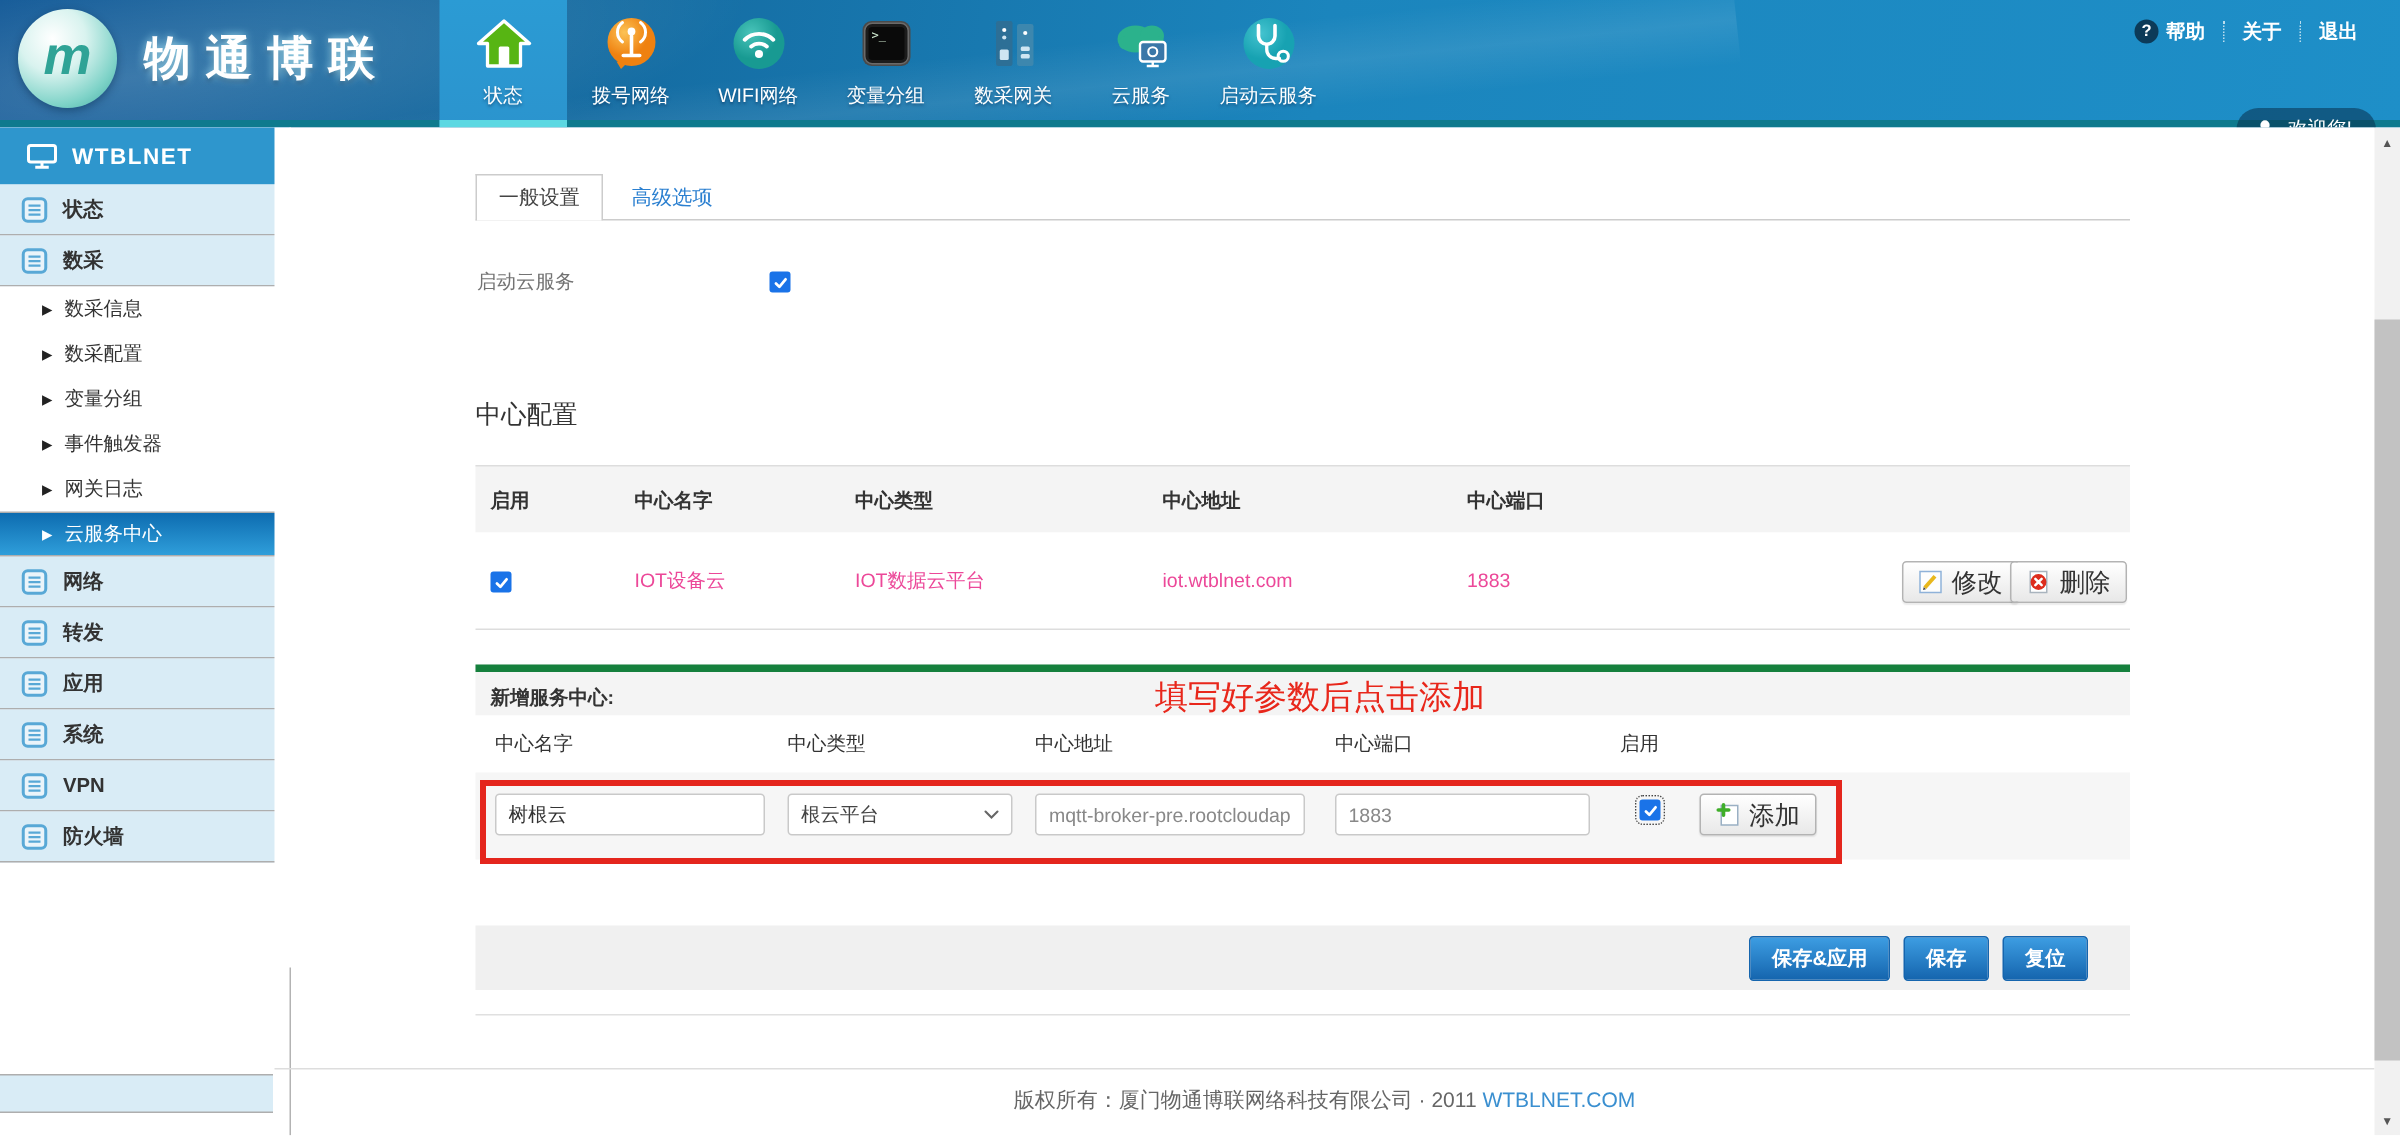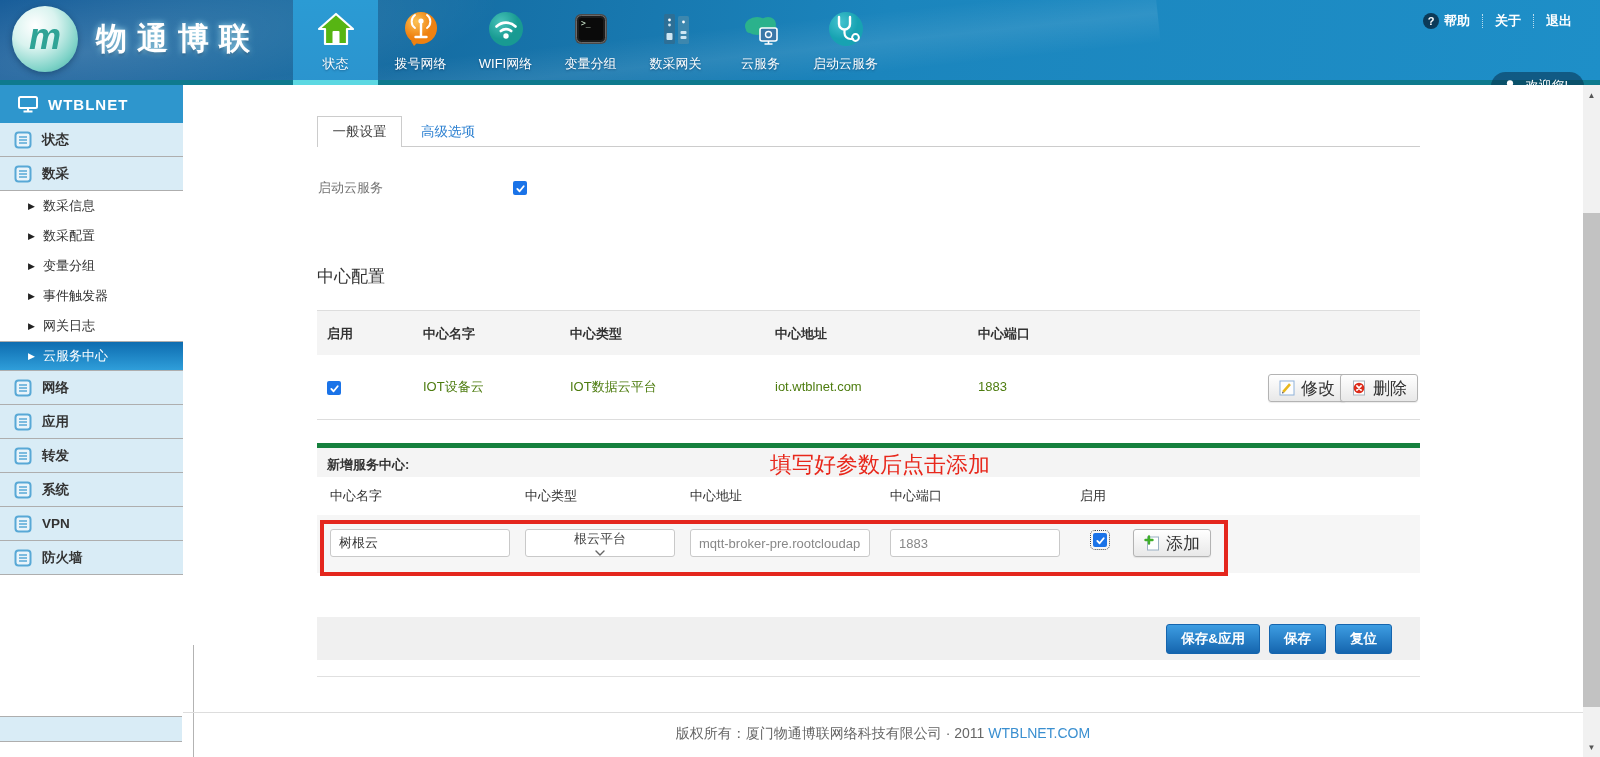--- a/index.html
+++ b/index.html
@@ -72,38 +72,38 @@
   .cbx svg{display:block;}
   .cbx.focus{outline:1px dotted #444;outline-offset:2px;}
 
   .section-title{position:absolute;left:134px;top:180px;font-size:17px;color:#333;}
 
   .t-headrow{position:absolute;left:134px;top:225px;width:1103px;height:45px;background:#f4f4f4;
     border-top:1px solid #ddd;box-sizing:border-box;}
   .t-headrow span{position:absolute;top:0;line-height:45px;font-size:13px;font-weight:bold;color:#333;}
   .t-datarow{position:absolute;left:134px;top:270px;width:1103px;height:65px;background:#fff;
     border-bottom:1px solid #ddd;box-sizing:border-box;}
-  .t-datarow .cell{position:absolute;top:24px;line-height:16px;font-size:13px;color:#4d7c0f;}
+  .t-datarow .cell{position:absolute;top:24px;line-height:16px;font-size:13px;color:#ec4899;}
 
   .gbtn{display:inline-flex;align-items:center;gap:6px;height:28px;padding:0 10px;box-sizing:border-box;
     background:linear-gradient(180deg,#ffffff,#e8e8e8);border:1px solid #b3b3b3;border-radius:3px;
     font-size:17px;color:#333;cursor:pointer;box-shadow:0 1px 1px rgba(0,0,0,.08);}
 
   .add-row1{position:absolute;left:134px;top:358px;width:1103px;height:34px;background:#f4f4f4;
     border-top:5px solid #15803d;box-sizing:border-box;text-decoration:underline;}
   .add-row1 .add-title{position:absolute;left:10px;top:0;line-height:34px;font-size:13px;font-weight:bold;color:#333;}
   .annotation-text{position:absolute;left:453px;top:0;line-height:34px;font-size:22px;color:#e8271b;}
   .add-row2{position:absolute;left:134px;top:392px;width:1103px;height:38px;background:#fff;}
   .add-row2 span{position:absolute;top:0;line-height:38px;font-size:13px;color:#333;}
   .add-row3{position:absolute;left:134px;top:430px;width:1103px;height:58px;background:#f6f6f6;}
   .add-row3 .tin{position:absolute;top:14px;height:28px;box-sizing:border-box;border:1px solid #c9c9c9;border-radius:3px;
     background:#fff;font-size:13px;padding:0 8px;font-family:"Liberation Sans","DejaVu Sans",sans-serif;color:#333;}
   .tin.dim{color:#888;}
   .sel{position:absolute;top:14px;height:28px;box-sizing:border-box;border:1px solid #c9c9c9;border-radius:3px;
-    background:#fff;font-size:13px;color:#444;display:flex;align-items:center;padding:0 8px;cursor:pointer;justify-content:space-between;flex-direction:column;}
+    background:#fff;font-size:13px;color:#444;display:flex;align-items:center;padding:0 8px;cursor:pointer;justify-content:space-between;}
 
   #red-rect{position:absolute;left:137px;top:435px;width:908px;height:56px;border:4px solid #e4261d;
     box-sizing:border-box;z-index:5;pointer-events:none;}
 
   .btn-band{position:absolute;left:134px;top:532px;width:1103px;height:43px;background:#f0f0f0;
     display:flex;align-items:center;justify-content:flex-end;gap:9px;padding-right:28px;box-sizing:border-box;}
   .bluebtn{height:28px;padding:0 14px;background:linear-gradient(180deg,#3d9de2,#1565ae);border:1px solid #1565ae;
     border-radius:3px;color:#fff;font-size:13.5px;font-weight:bold;display:flex;align-items:center;cursor:pointer;}
 
   .divider1{position:absolute;left:134px;top:591px;width:1103px;height:1px;background:#e0e0e0;}
@@ -314,28 +314,28 @@
           <rect x="1.5" y="1.5" width="15" height="15" rx="3" fill="#eaf4fa" stroke="#58a8d6" stroke-width="2"></rect>
           <path d="M5 6 h8 M5 9 h8 M5 12 h8" stroke="#58a8d6" stroke-width="1.5"></path>
         </svg>
       <span>网络</span>
     </div>
     <div class="side-item side-group">
       <svg width="18" height="18" viewBox="0 0 18 18">
           <rect x="1.5" y="1.5" width="15" height="15" rx="3" fill="#eaf4fa" stroke="#58a8d6" stroke-width="2"></rect>
           <path d="M5 6 h8 M5 9 h8 M5 12 h8" stroke="#58a8d6" stroke-width="1.5"></path>
         </svg>
+      <span>转发</span>
+    </div>
+    <div class="side-item side-group">
+      <svg width="18" height="18" viewBox="0 0 18 18">
+          <rect x="1.5" y="1.5" width="15" height="15" rx="3" fill="#eaf4fa" stroke="#58a8d6" stroke-width="2"></rect>
+          <path d="M5 6 h8 M5 9 h8 M5 12 h8" stroke="#58a8d6" stroke-width="1.5"></path>
+        </svg>
       <span>应用</span>
-    </div>
-    <div class="side-item side-group">
-      <svg width="18" height="18" viewBox="0 0 18 18">
-          <rect x="1.5" y="1.5" width="15" height="15" rx="3" fill="#eaf4fa" stroke="#58a8d6" stroke-width="2"></rect>
-          <path d="M5 6 h8 M5 9 h8 M5 12 h8" stroke="#58a8d6" stroke-width="1.5"></path>
-        </svg>
-      <span>转发</span>
     </div>
     <div class="side-item side-group">
       <svg width="18" height="18" viewBox="0 0 18 18">
           <rect x="1.5" y="1.5" width="15" height="15" rx="3" fill="#eaf4fa" stroke="#58a8d6" stroke-width="2"></rect>
           <path d="M5 6 h8 M5 9 h8 M5 12 h8" stroke="#58a8d6" stroke-width="1.5"></path>
         </svg>
       <span>系统</span>
     </div>
     <div class="side-item side-group">
       <svg width="18" height="18" viewBox="0 0 18 18">

